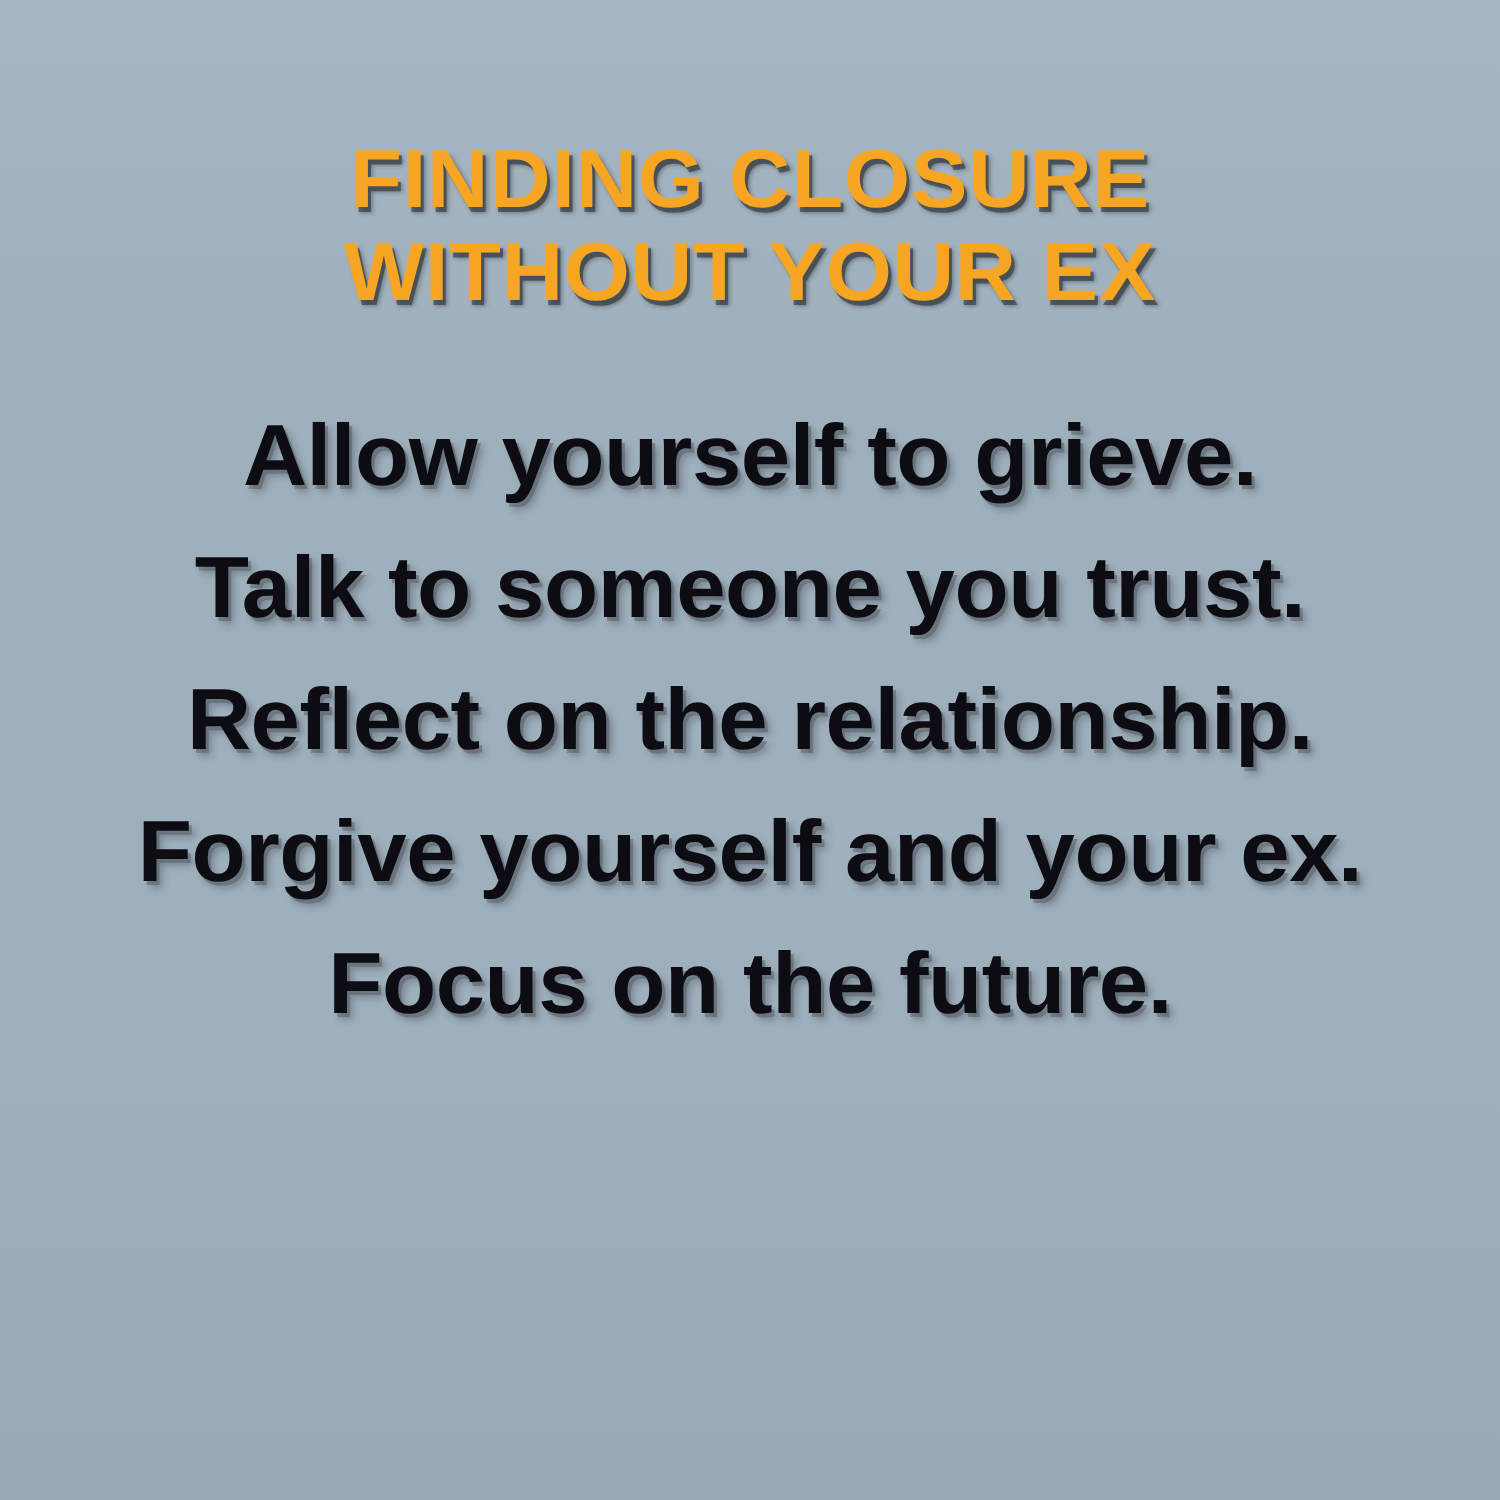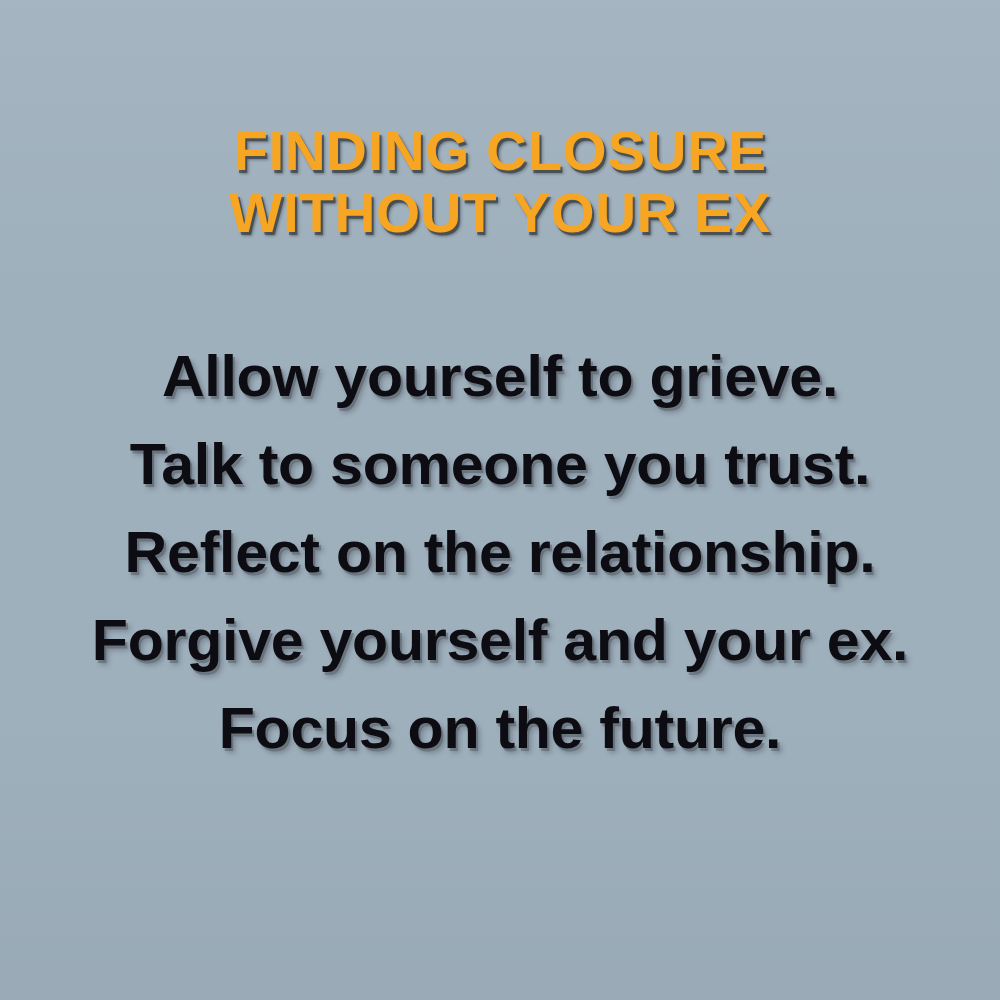--- a/index.html
+++ b/index.html
@@ -47,23 +47,22 @@
     pointer-events: none;
   }
 
   #content {
     position: absolute;
     inset: 0;
     display: flex;
     flex-direction: column;
     align-items: center;
     justify-content: flex-start;
-    padding-top: 120px;
+    padding-top: 88px;
     box-sizing: border-box;
-    gap: 40px;
   }
 
   
   #headline {
     text-align: center;
     color: #f7a623;
     font-family: "Liberation Sans", sans-serif;
     font-weight: 700;
     font-size: 55px;
     line-height: 62px;

